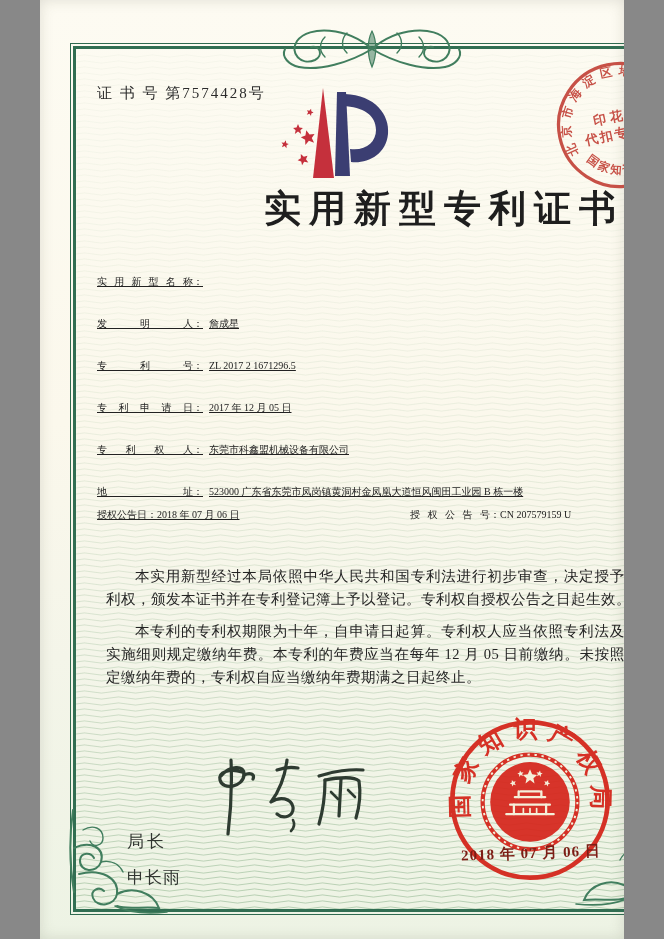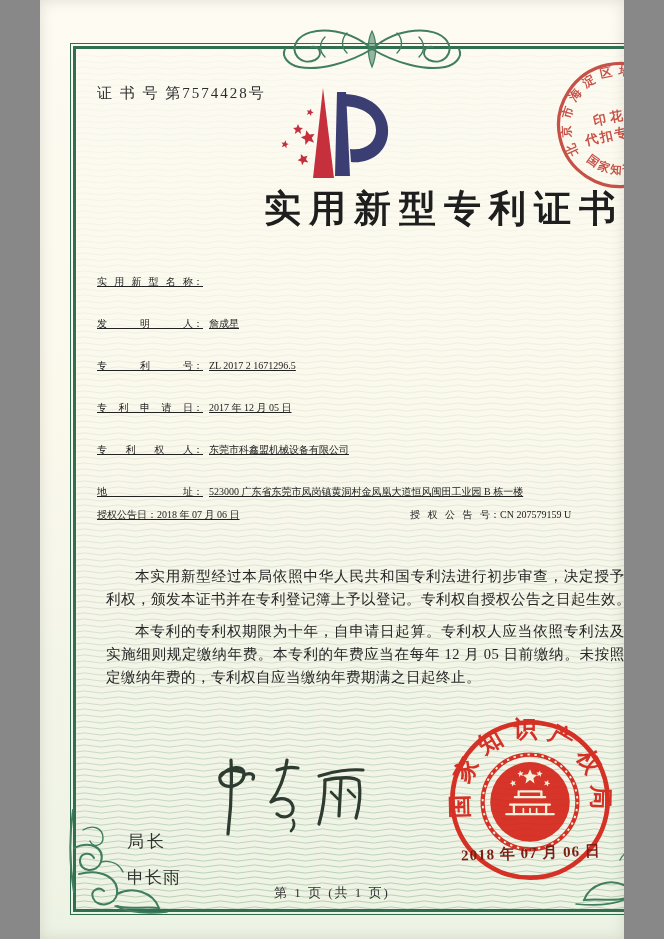--- a/index.html
+++ b/index.html
@@ -373,15 +373,14 @@
         <path d="M78,100 L78,110 M112,100 L112,110"></path>
         <path d="M70,110 L120,110"></path>
         <path d="M88,104 L88,110 M95,104 L95,110 M102,104 L102,110" stroke-width="1.8"></path>
       </g>
       <path d="M85,132 h20 v5 h-20 z" fill="#d6261c"></path>
     </g>
   </svg>
 
   <div class="seal-date">2018 年 07 月 06 日</div>
 
-  <div class="footer">第 1 页 (共 1 页)</div>
 
 </div>
 
 </body></html>

